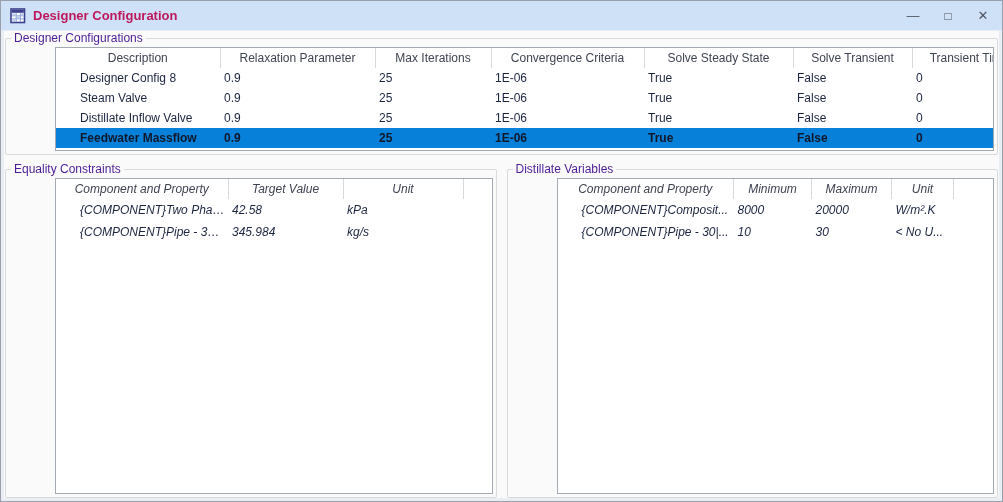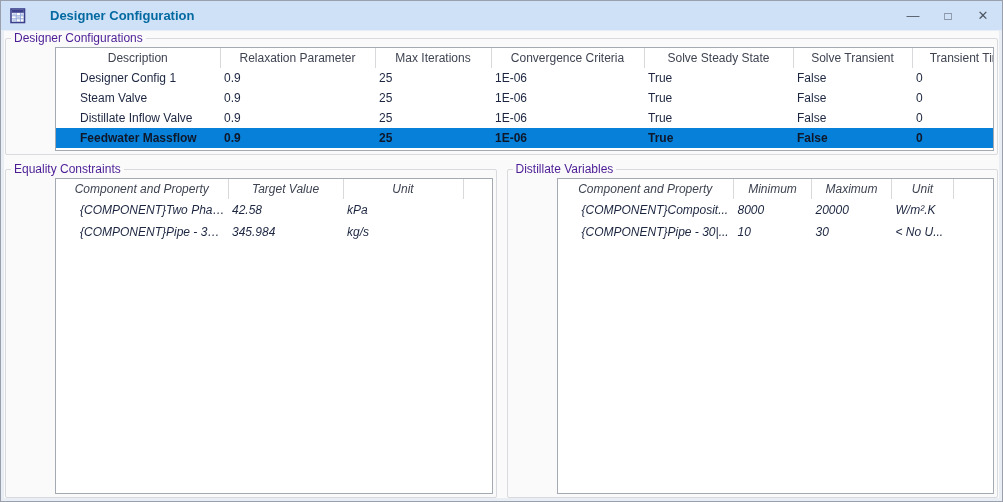--- a/index.html
+++ b/index.html
@@ -14,22 +14,22 @@
   
   .titlebar{
     height:30px;flex:0 0 30px;
     background:#cfe1f6;
     display:flex;align-items:center;
     padding:0 10px 0 9px;
     border-bottom:1px solid #e8eef8;
   }
   .app-icon{width:16px;height:16px;display:inline-flex;flex:0 0 16px;}
   .title-text{
-    margin-left:24px;
-    font-size:13px;font-weight:bold;color:#0369a1;
+    margin-left:7px;
+    font-size:13px;font-weight:bold;color:#be185d;
     white-space:nowrap;
   }
   .win-controls{margin-left:auto;display:flex;align-items:center;gap:17px;}
   .win-btn{
     width:18px;height:20px;
     display:inline-flex;align-items:center;justify-content:center;
     color:#4d5562;font-size:13px;line-height:1;
     cursor:default;user-select:none;
   }
   .win-btn.max{font-size:12px;}
@@ -135,21 +135,21 @@
               <th>Relaxation Parameter</th>
               <th>Max Iterations</th>
               <th>Convergence Criteria</th>
               <th>Solve Steady State</th>
               <th>Solve Transient</th>
               <th>Transient Time (s)</th>
             </tr>
           </thead>
           <tbody>
             <tr>
-              <td>Designer Config 1</td>
+              <td>Designer Config 8</td>
               <td>0.9</td>
               <td>25</td>
               <td>1E-06</td>
               <td>True</td>
               <td>False</td>
               <td>0</td>
             </tr>
             <tr>
               <td>Steam Valve</td>
               <td>0.9</td>

